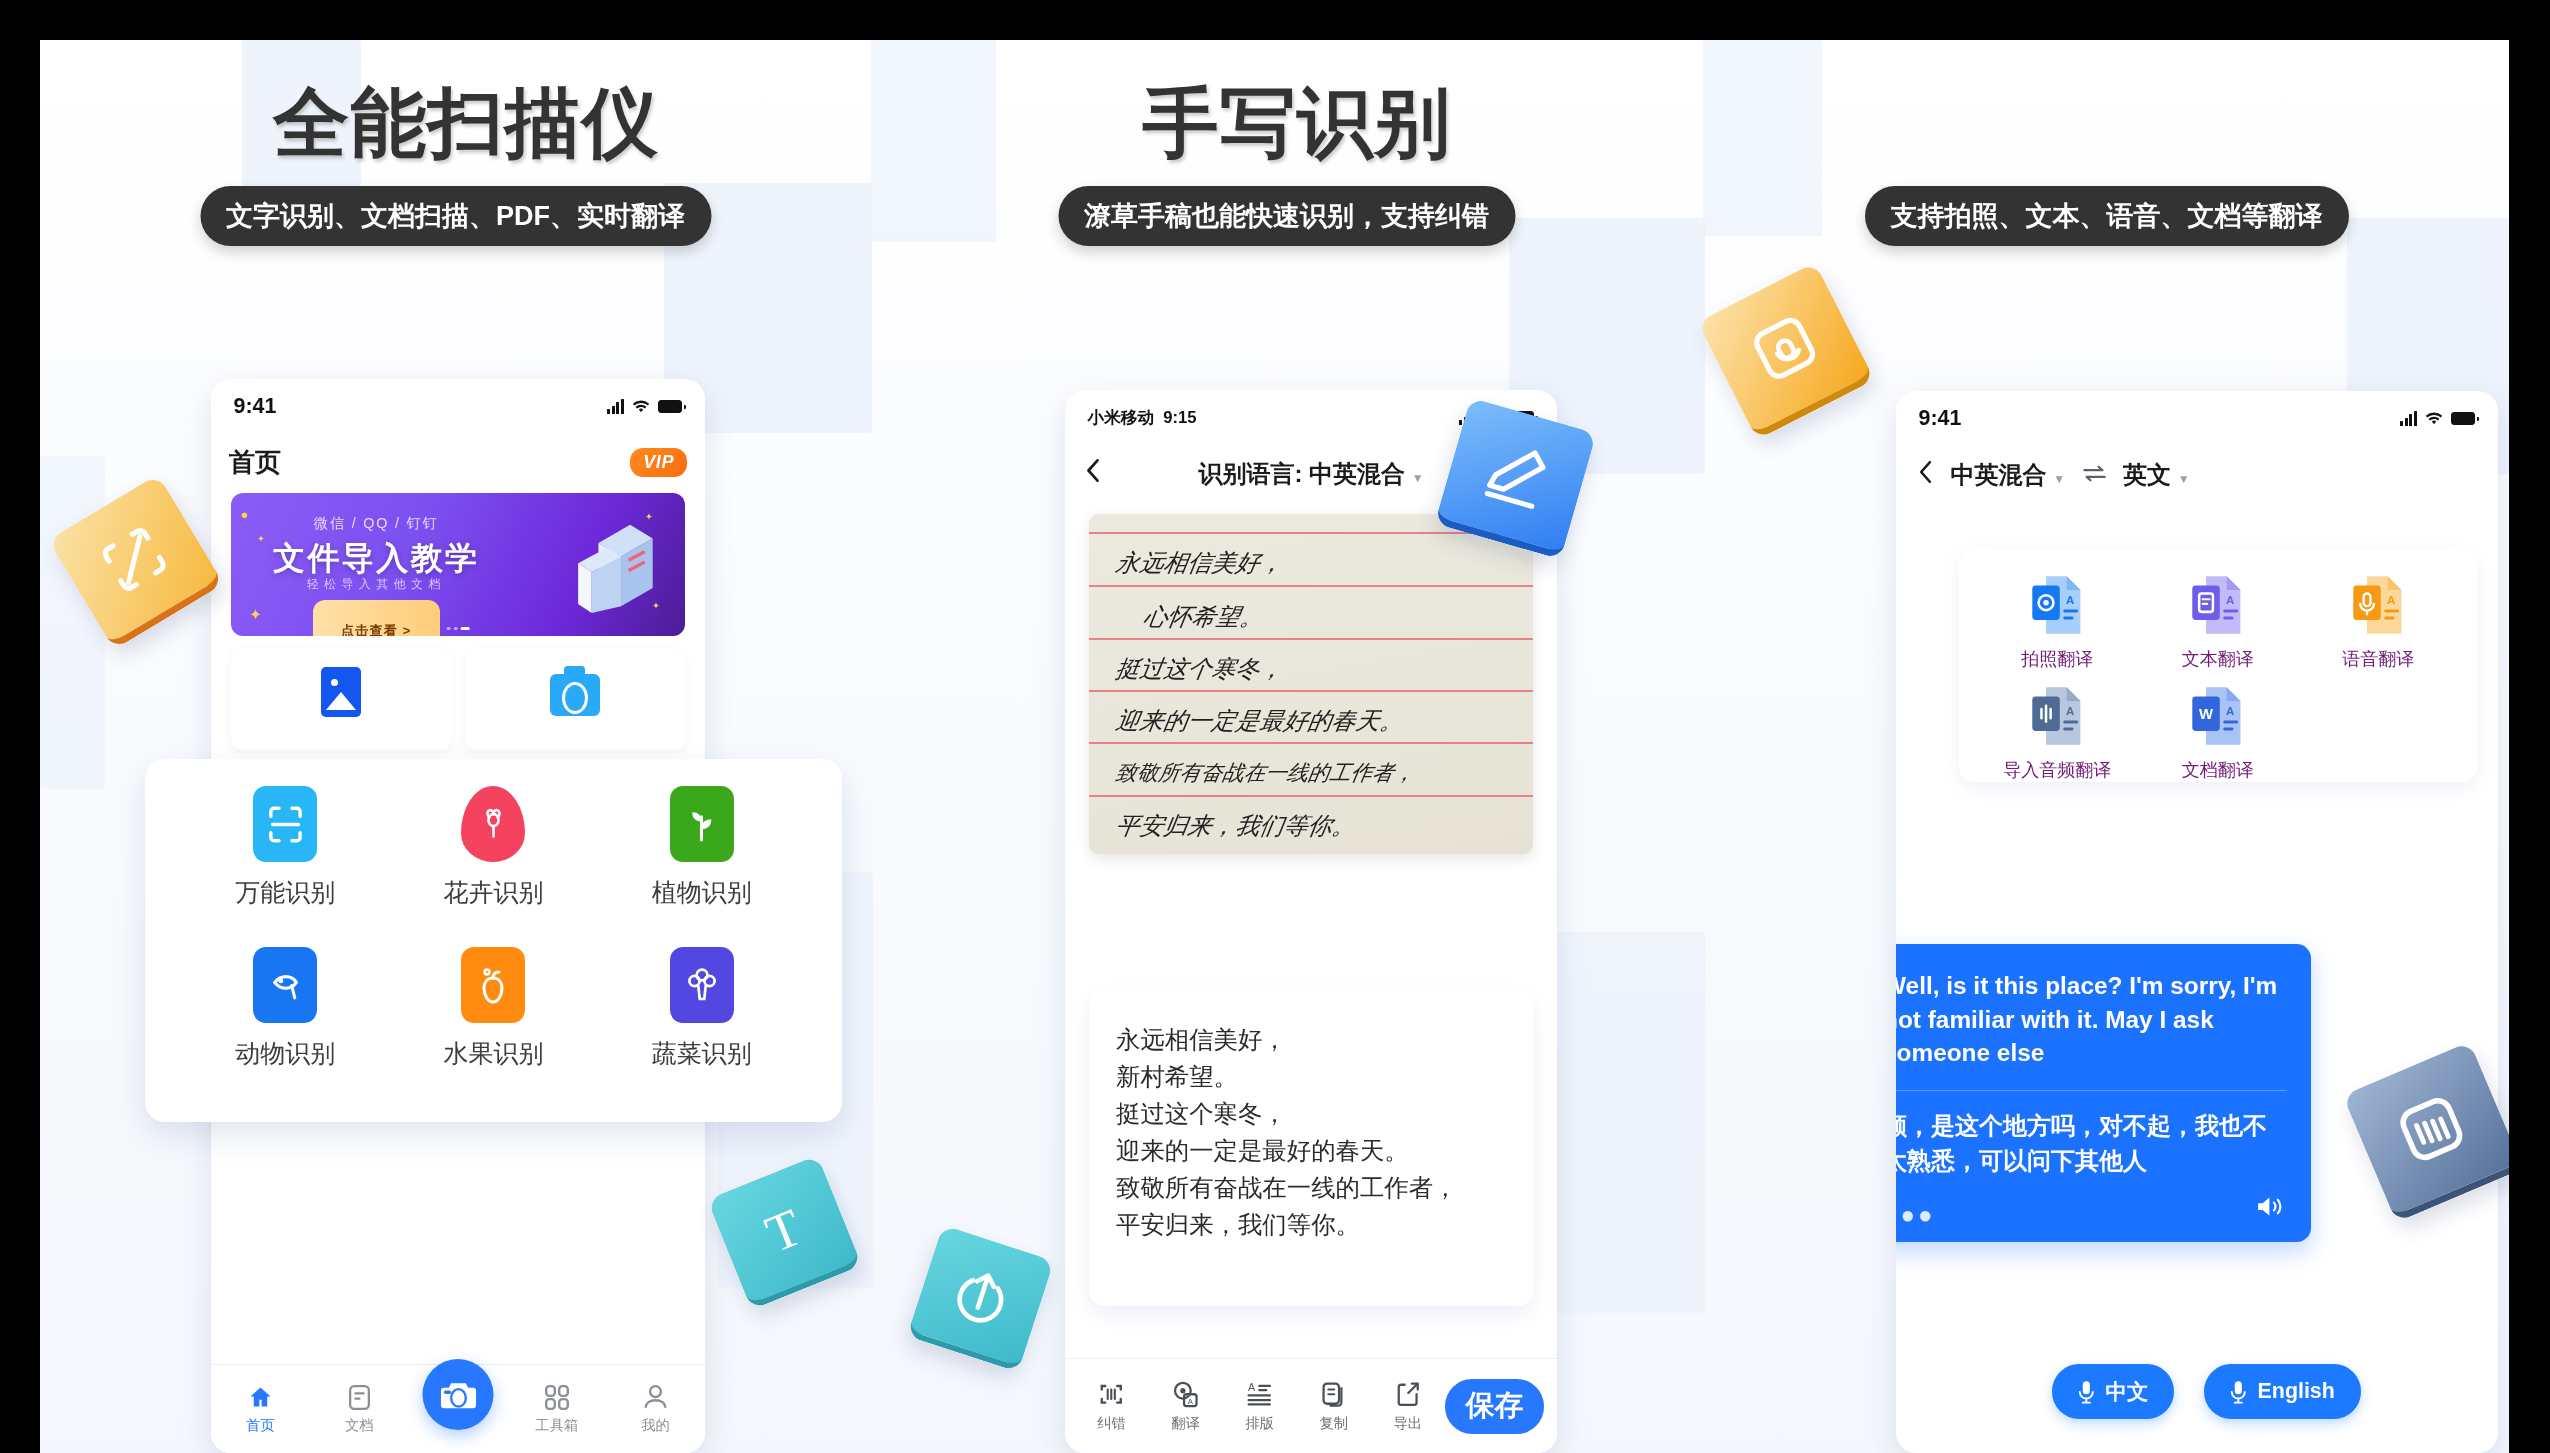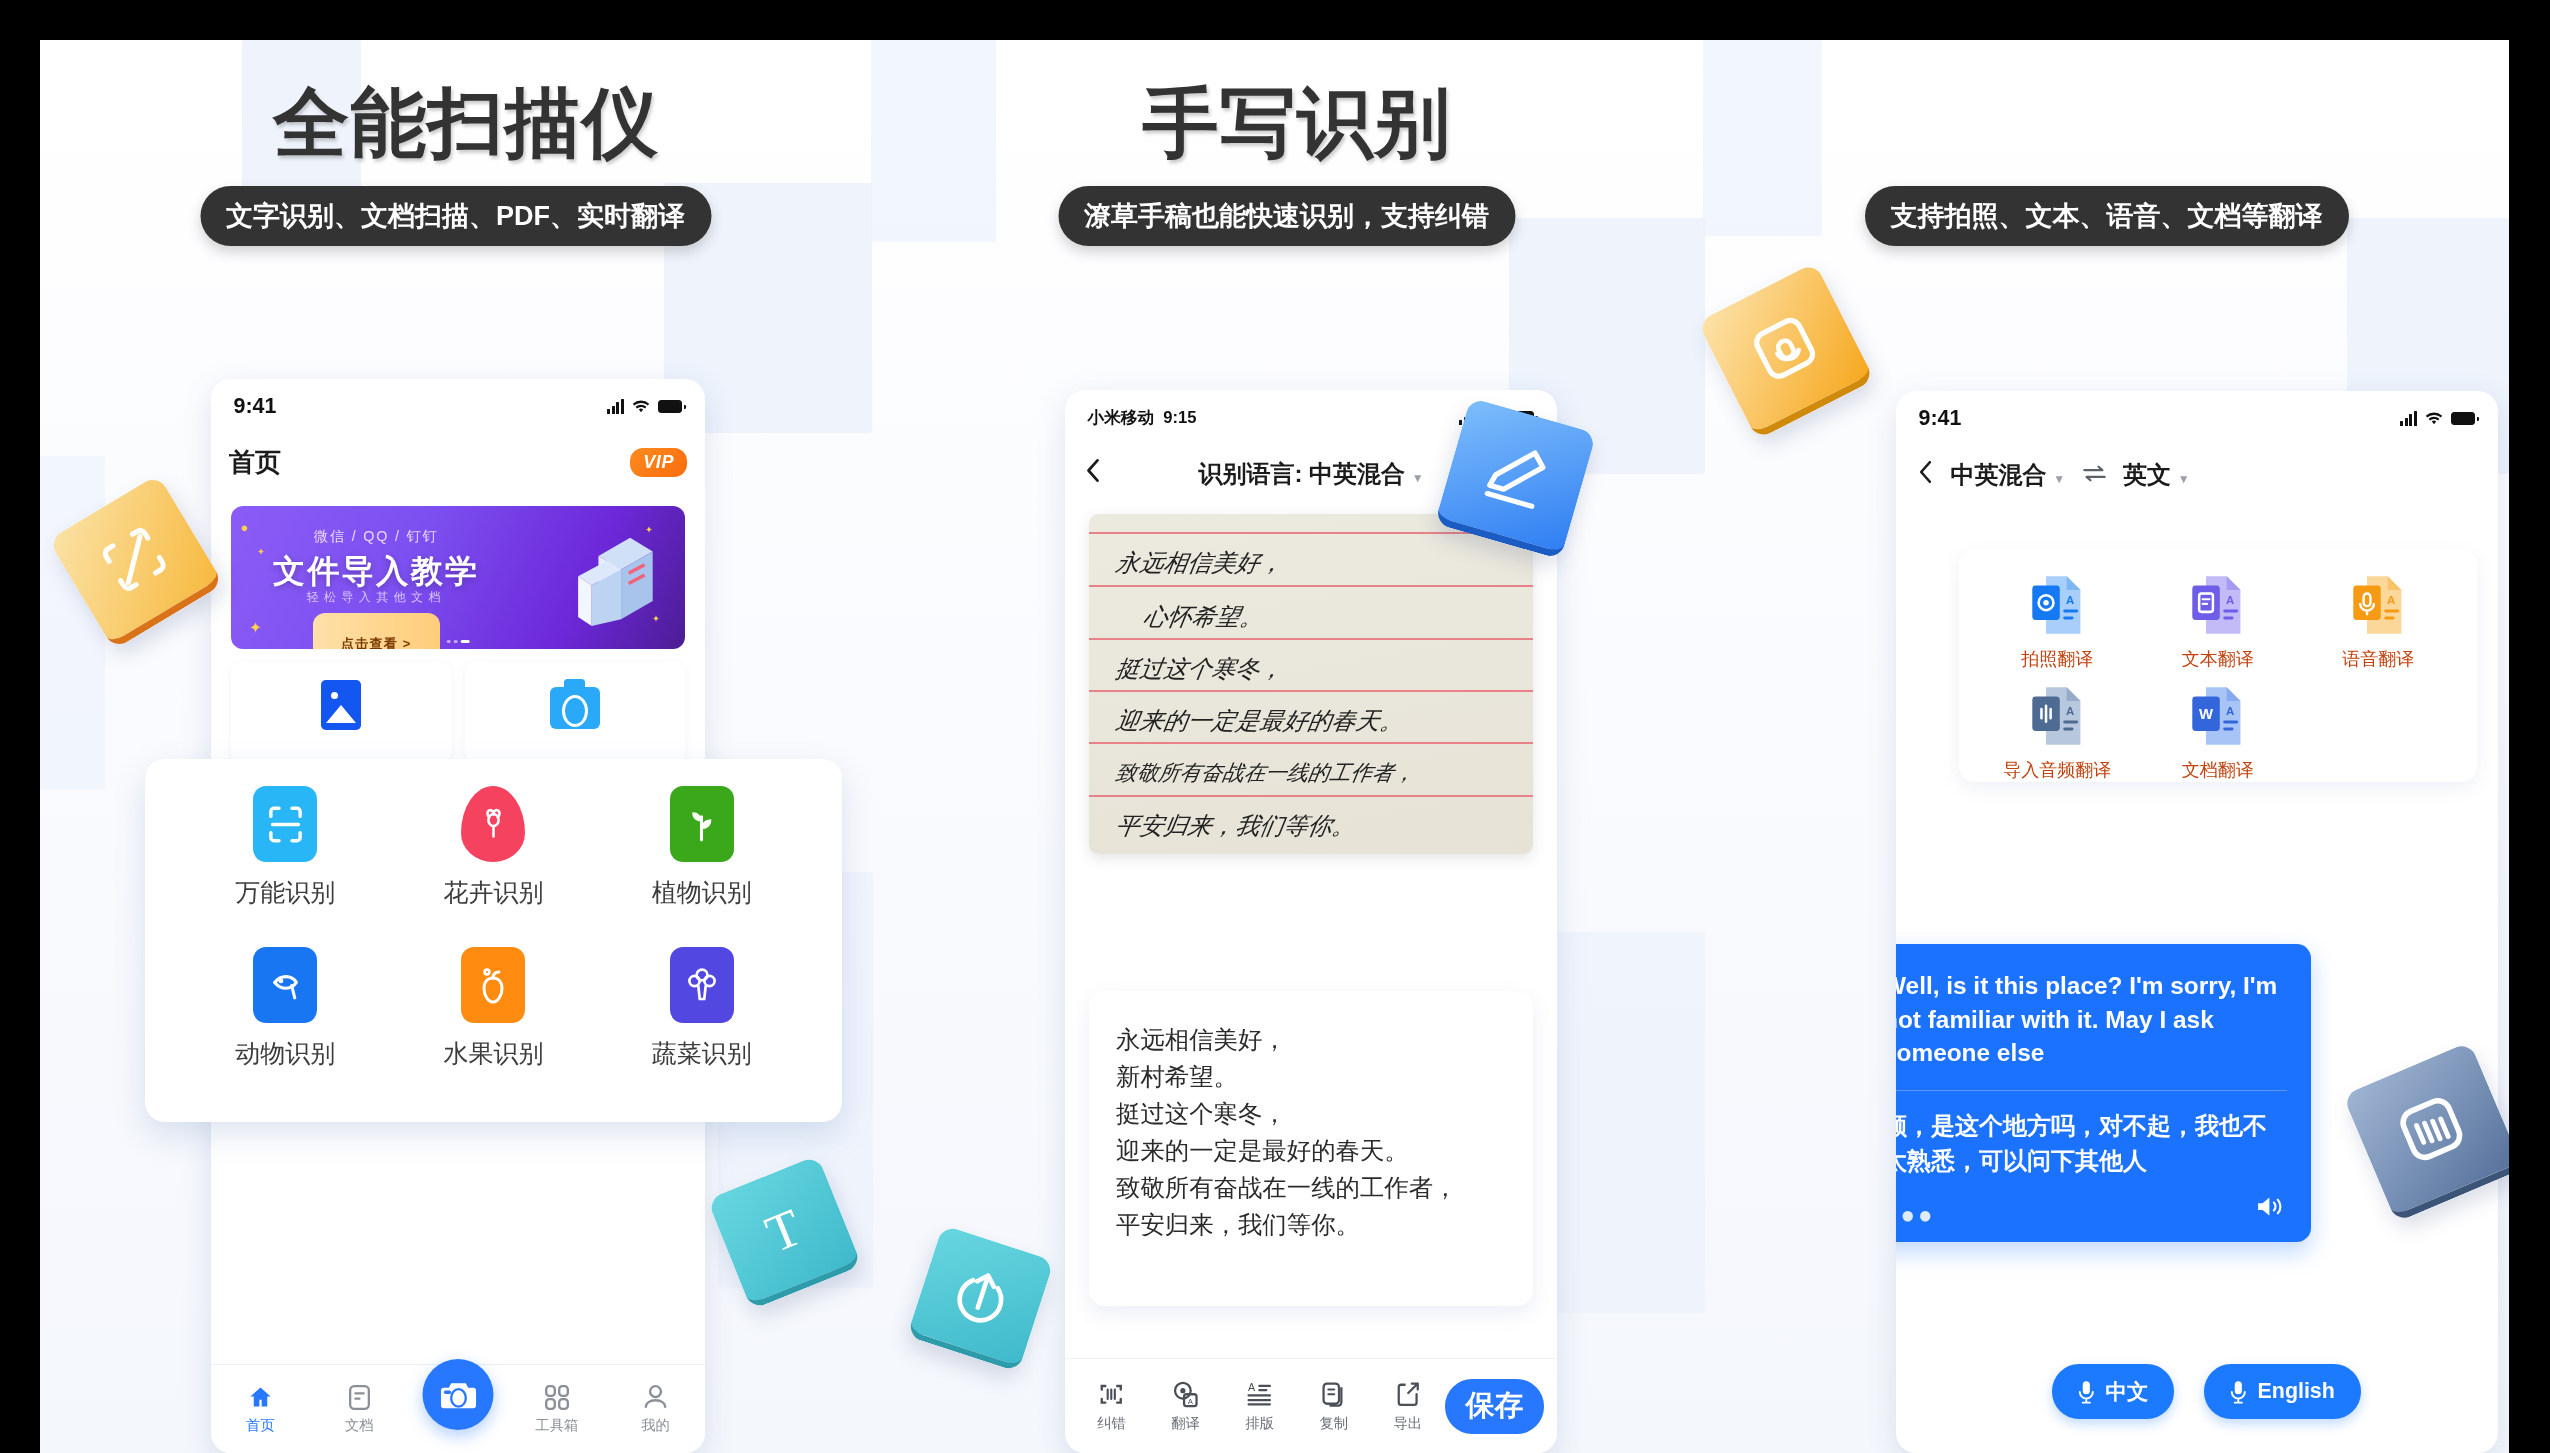--- a/index.html
+++ b/index.html
@@ -47,21 +47,21 @@
 
   .navbar { display:flex; align-items:center; height:57px; padding:0 18px;
      font-size:24px; font-weight:bold; color:#1b1b1b; }
 
   
   #phone1 { left:171px; top:339px; width:494px; height:1074px; }
   .p1title { font-size:26px; font-weight:bold; color:#1b1b1b; }
   .vip { background:linear-gradient(135deg,#ff8a1f,#f96d0c); color:#fff;
      border-radius:13px; padding:4.2px 13px; font-size:18px; font-weight:bold;
      font-style:italic; letter-spacing:0.6px; }
-  .banner { margin:15px 20px 0; height:143px; border-radius:12px; position:relative;
+  .banner { margin:2px 20px 0; height:143px; border-radius:12px; position:relative;
      overflow:hidden; background:linear-gradient(115deg,#8b5cf6 0%,#7c4ff0 40%,#6d28d9 75%,#4c1d95 100%); }
   .banner .ban-sub { position:absolute; top:21.4px; left:0; width:64%; text-align:center;
      color:#e9d9ff; font-size:14.3px; letter-spacing:1.8px; }
   .banner .ban-title { position:absolute; top:44px; left:0; width:64%; text-align:center;
      color:#fff; font-size:32px; font-weight:bold; letter-spacing:2.4px;
      text-shadow:0 2.4px 6px rgba(0,0,0,.25); }
   .banner .ban-note { position:absolute; top:83px; left:0; width:64%; text-align:center;
      color:#dcc9ff; font-size:12px; letter-spacing:5.4px; }
   .banner .ban-btn { position:absolute; top:107px; left:18%; width:28%;
      background:linear-gradient(90deg,#ffe0a8,#ffcd7a); color:#7a3a00;
@@ -144,21 +144,21 @@
   
   #phone3 { left:1856px; top:351px; width:602px; height:1062px; }
   .langbar { display:flex; align-items:center; gap:15.5px; padding:0 20px; height:58px;
      font-size:24px; font-weight:bold; color:#1b1b1b; }
   .caret { font-size:12px; color:#9aa0a8; }
   .transcard { position:absolute; left:63px; right:21.4px; top:158px; height:233px;
      background:#fff; border-radius:15.5px; box-shadow:0 6px 18px rgba(90,120,180,.10);
      display:grid; grid-template-columns:repeat(3,1fr); padding:25px 18px 15.5px; row-gap:14.3px; }
   .tgi { text-align:center; }
   .tgi .fileico { width:55px; height:62px; margin:0 auto 10.7px; position:relative; }
-  .tgi .lb { font-size:18px; color:#c2410c; }
+  .tgi .lb { font-size:18px; color:#701a75; }
 
   .bubble { position:absolute; left:-37px; top:553px; width:452px;
      background:#1b72ff; border-radius:14.3px; padding:25px 24px 20px; z-index:30;
      box-shadow:0 9.5px 24px rgba(27,114,255,.28); }
   .bubble .en { color:#fff; font-size:24.4px; font-weight:bold; line-height:1.38; }
   .bubble .hr { height:1.2px; background:rgba(255,255,255,.28); margin:20px 0 16.6px; }
   .bubble .zh { color:#fff; font-size:24px; font-weight:bold; line-height:1.46; }
   .bubble .foot { display:flex; align-items:flex-end; justify-content:space-between; margin-top:15.5px; }
   .bubble .ell { color:rgba(255,255,255,.85); font-size:24px; letter-spacing:3px; line-height:.6; }
 

